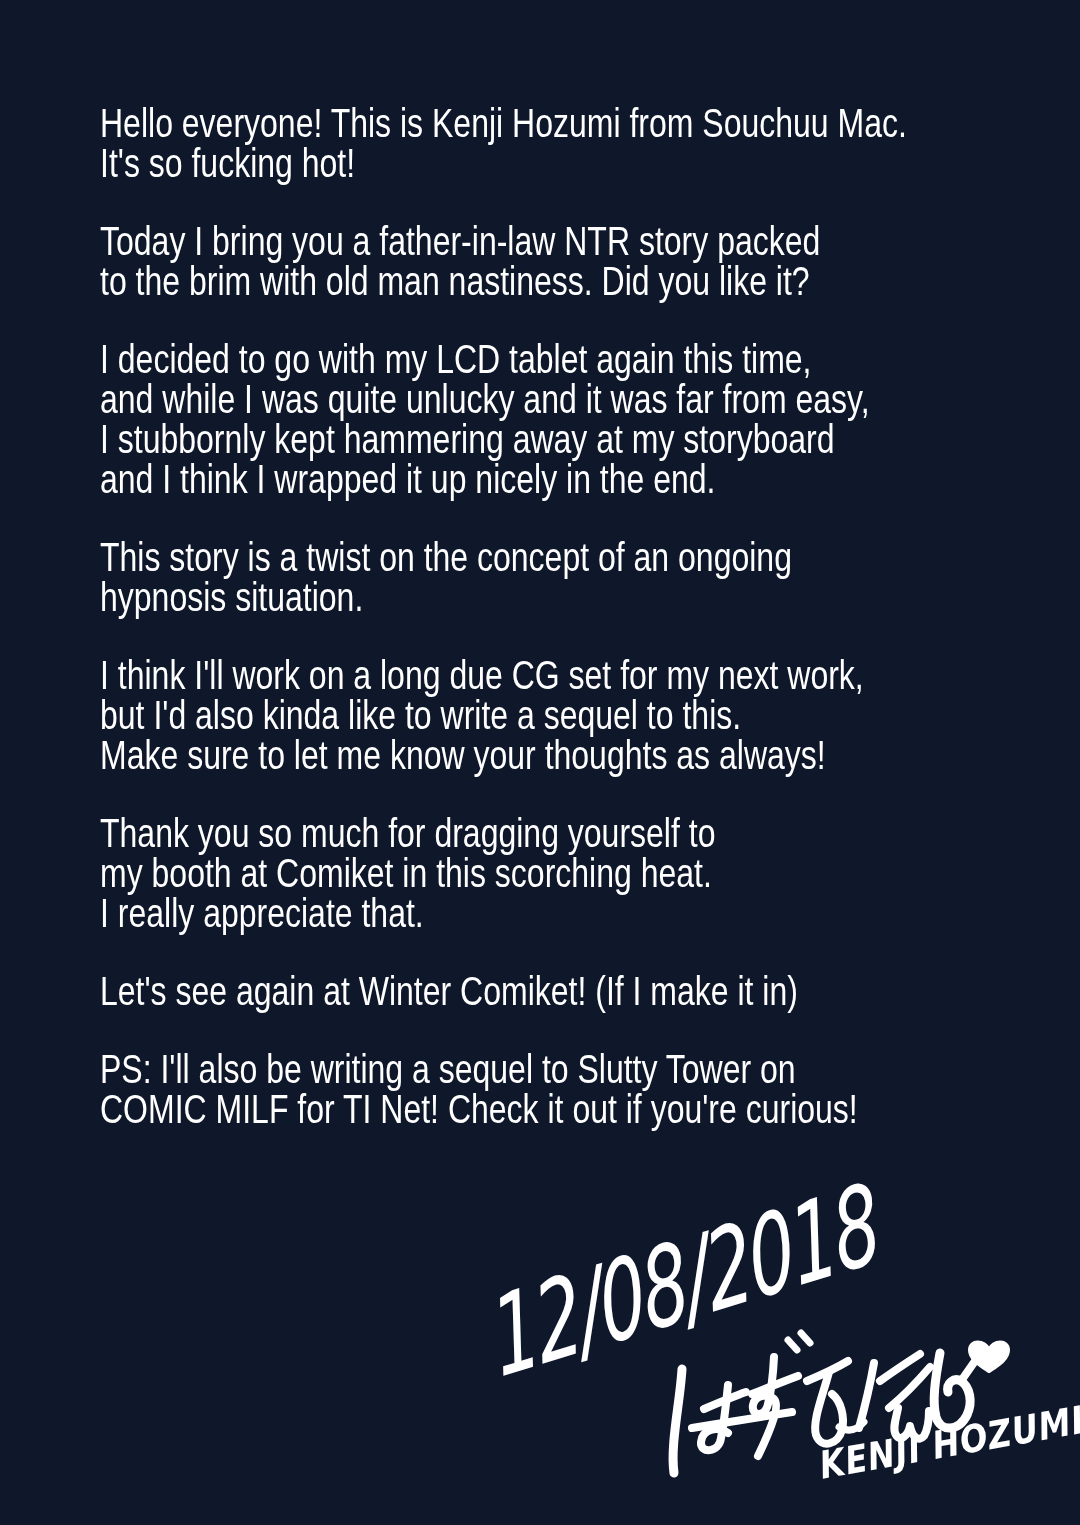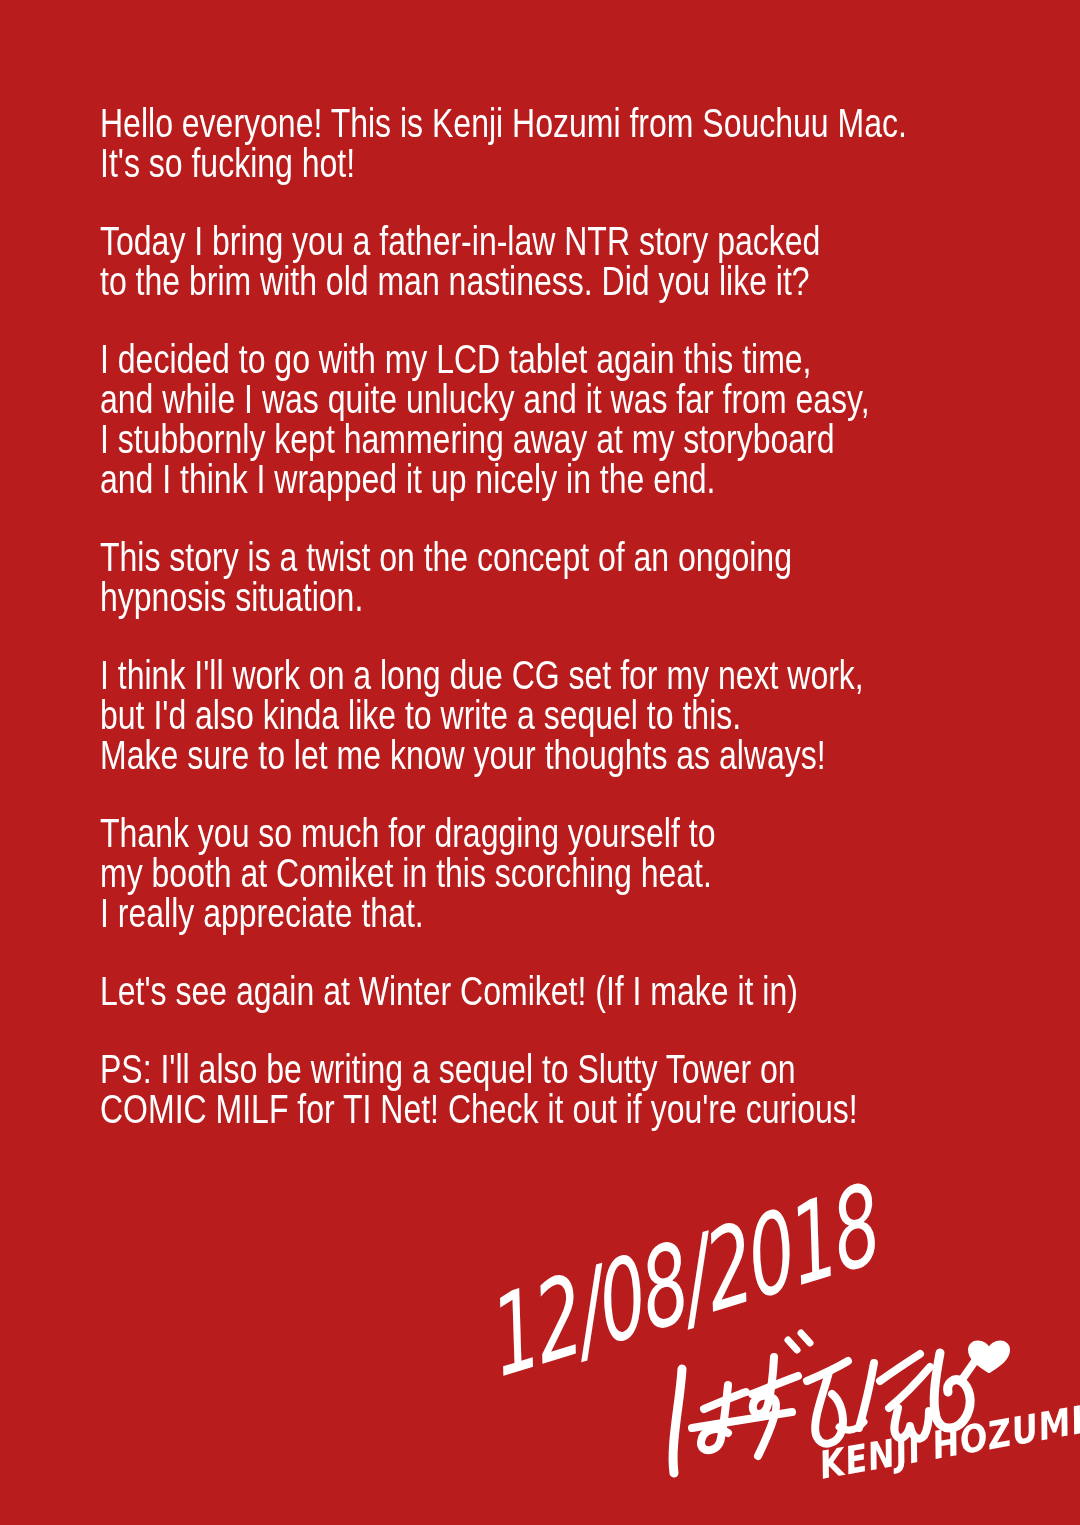--- a/index.html
+++ b/index.html
@@ -1,21 +1,21 @@
 <!DOCTYPE html>
 <html><head>
 <meta charset="utf-8">
 <style>
   html,body{margin:0;padding:0;background:#000;}
   body{
     width:1080px;height:1525px;position:relative;overflow:hidden;
     font-family:"Liberation Sans",sans-serif;
   }
   .page{
-    position:absolute;inset:0;background:#b91c1c;color:#fff;
+    position:absolute;inset:0;background:#0f172a;color:#fff;
   }
   .text-block{
     position:absolute;left:100px;top:103px;width:1180px;
     font-size:40px;line-height:40px;font-weight:400;color:#fff;
     transform:scaleX(0.8);transform-origin:0 0;
     letter-spacing:0px;
   }
   .text-block p{
     margin:0 0 38px 0;white-space:pre-line;
   }

